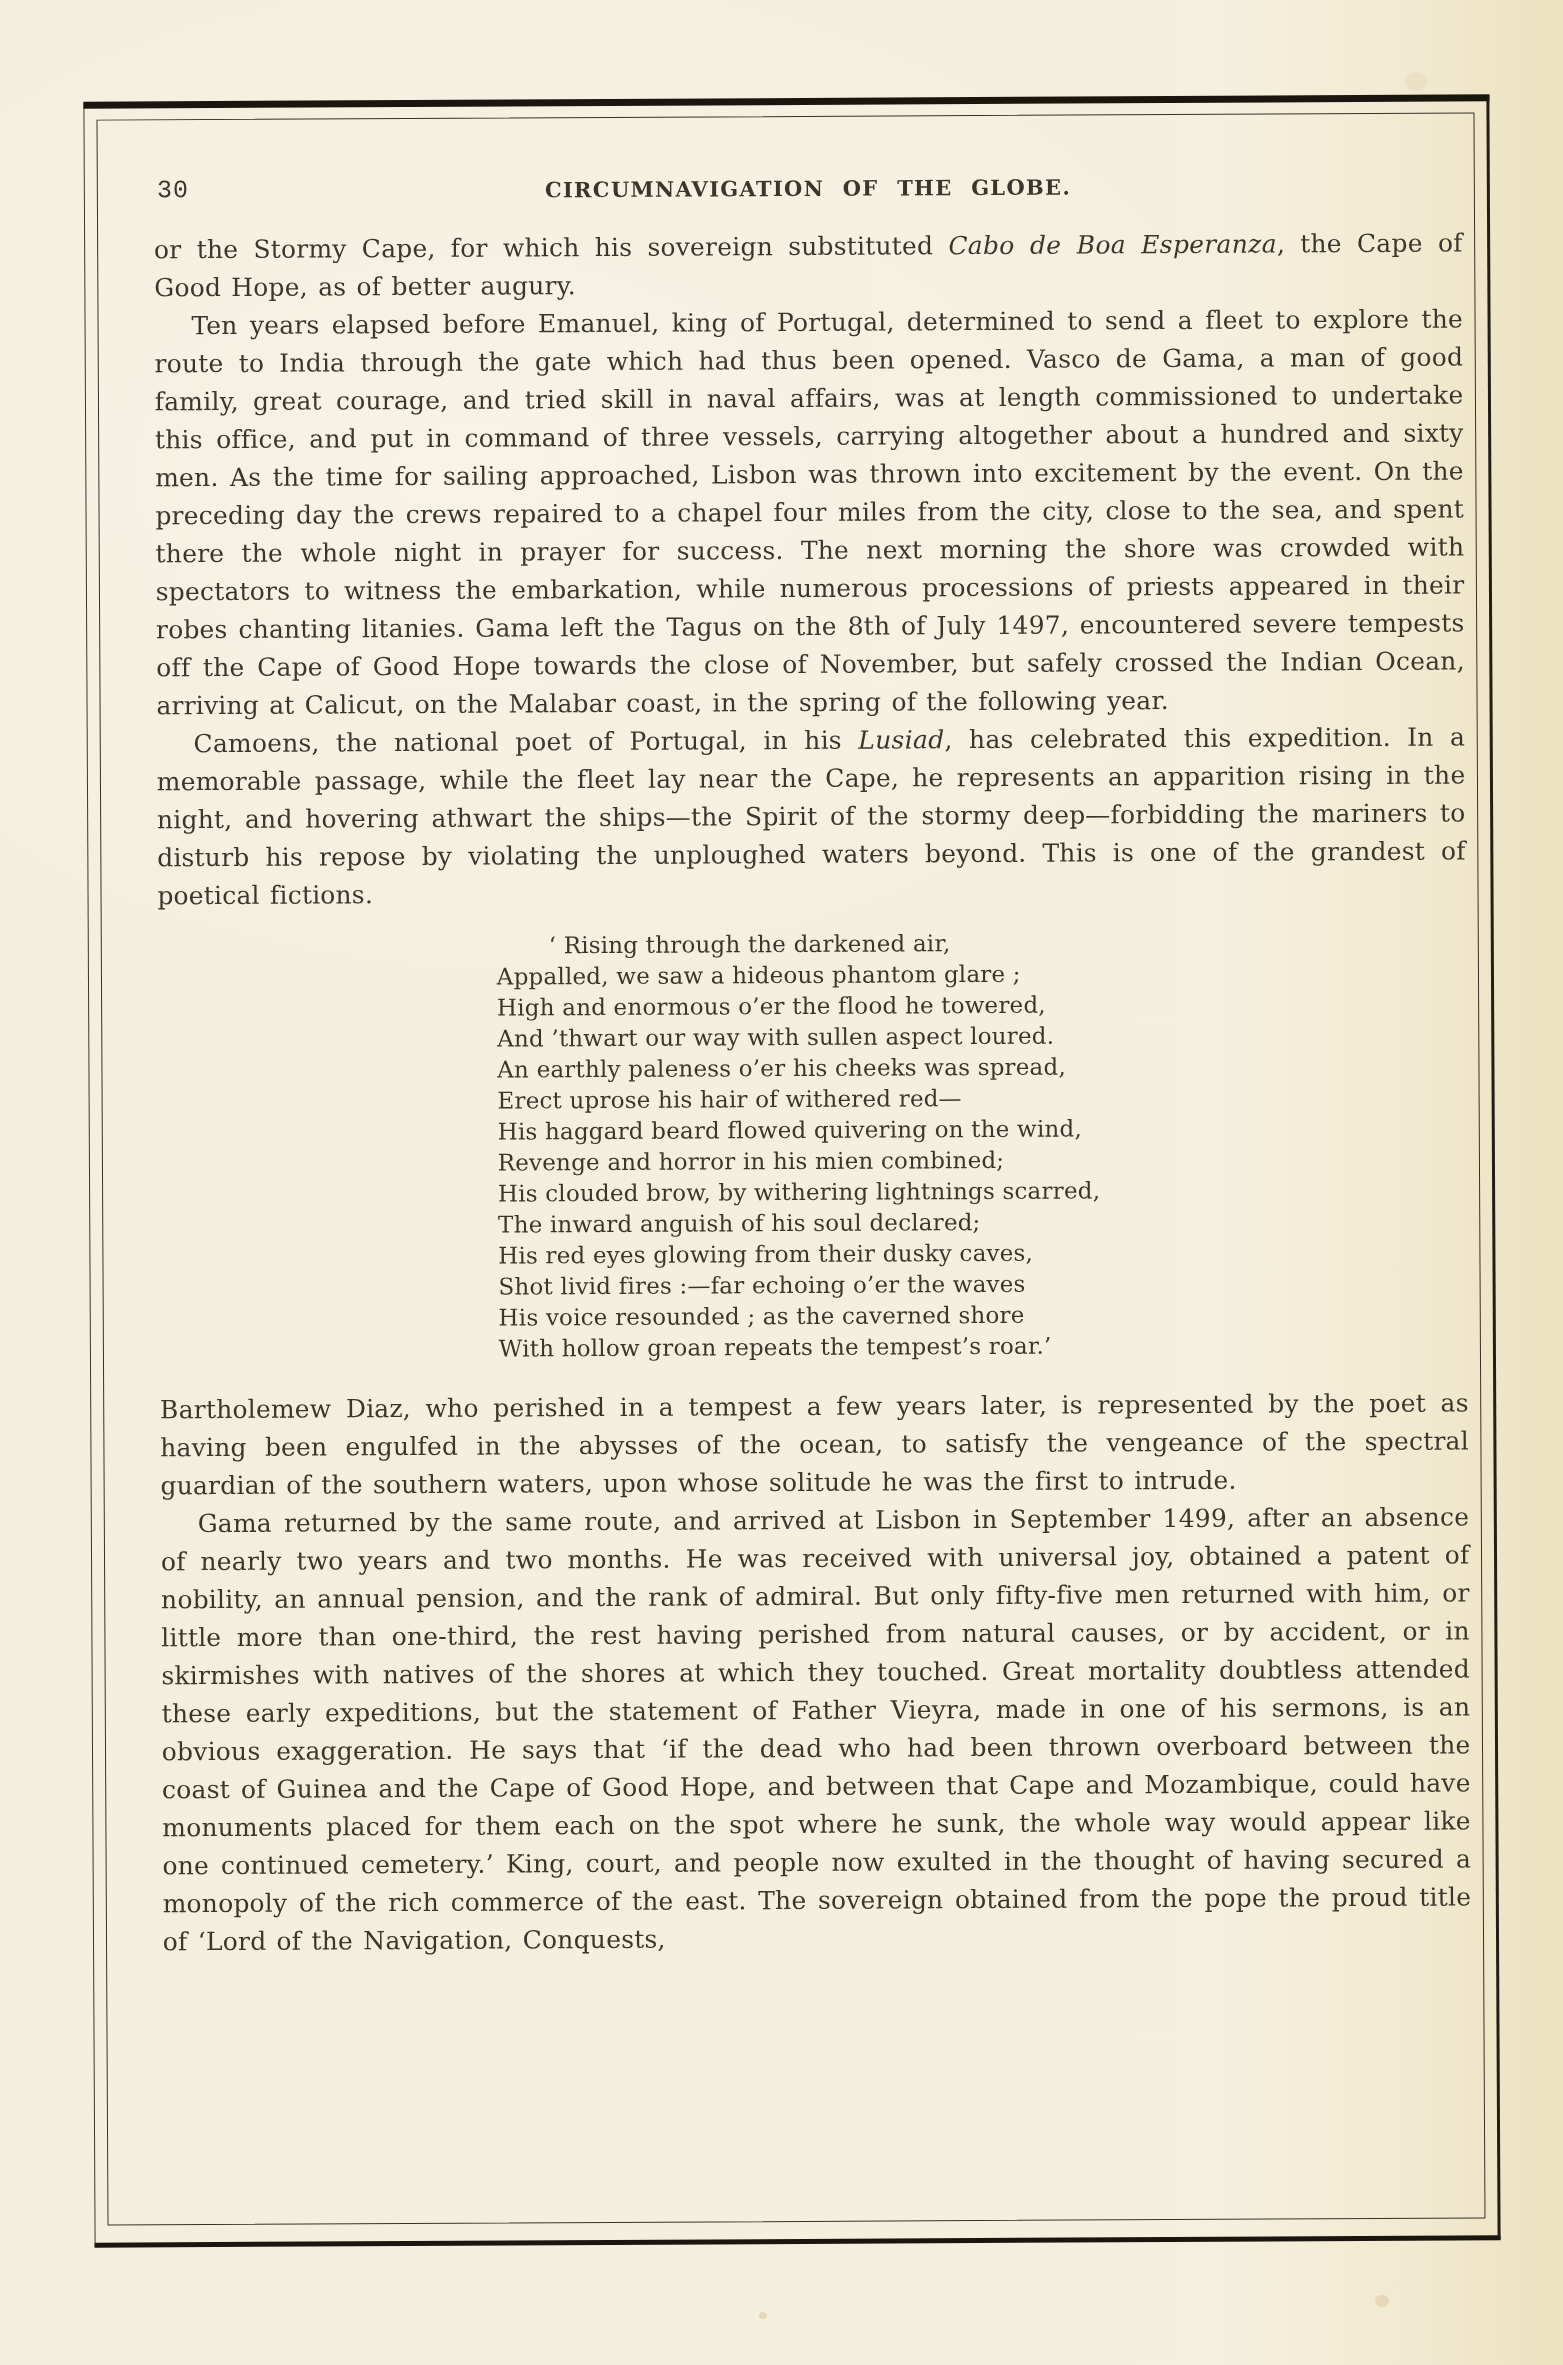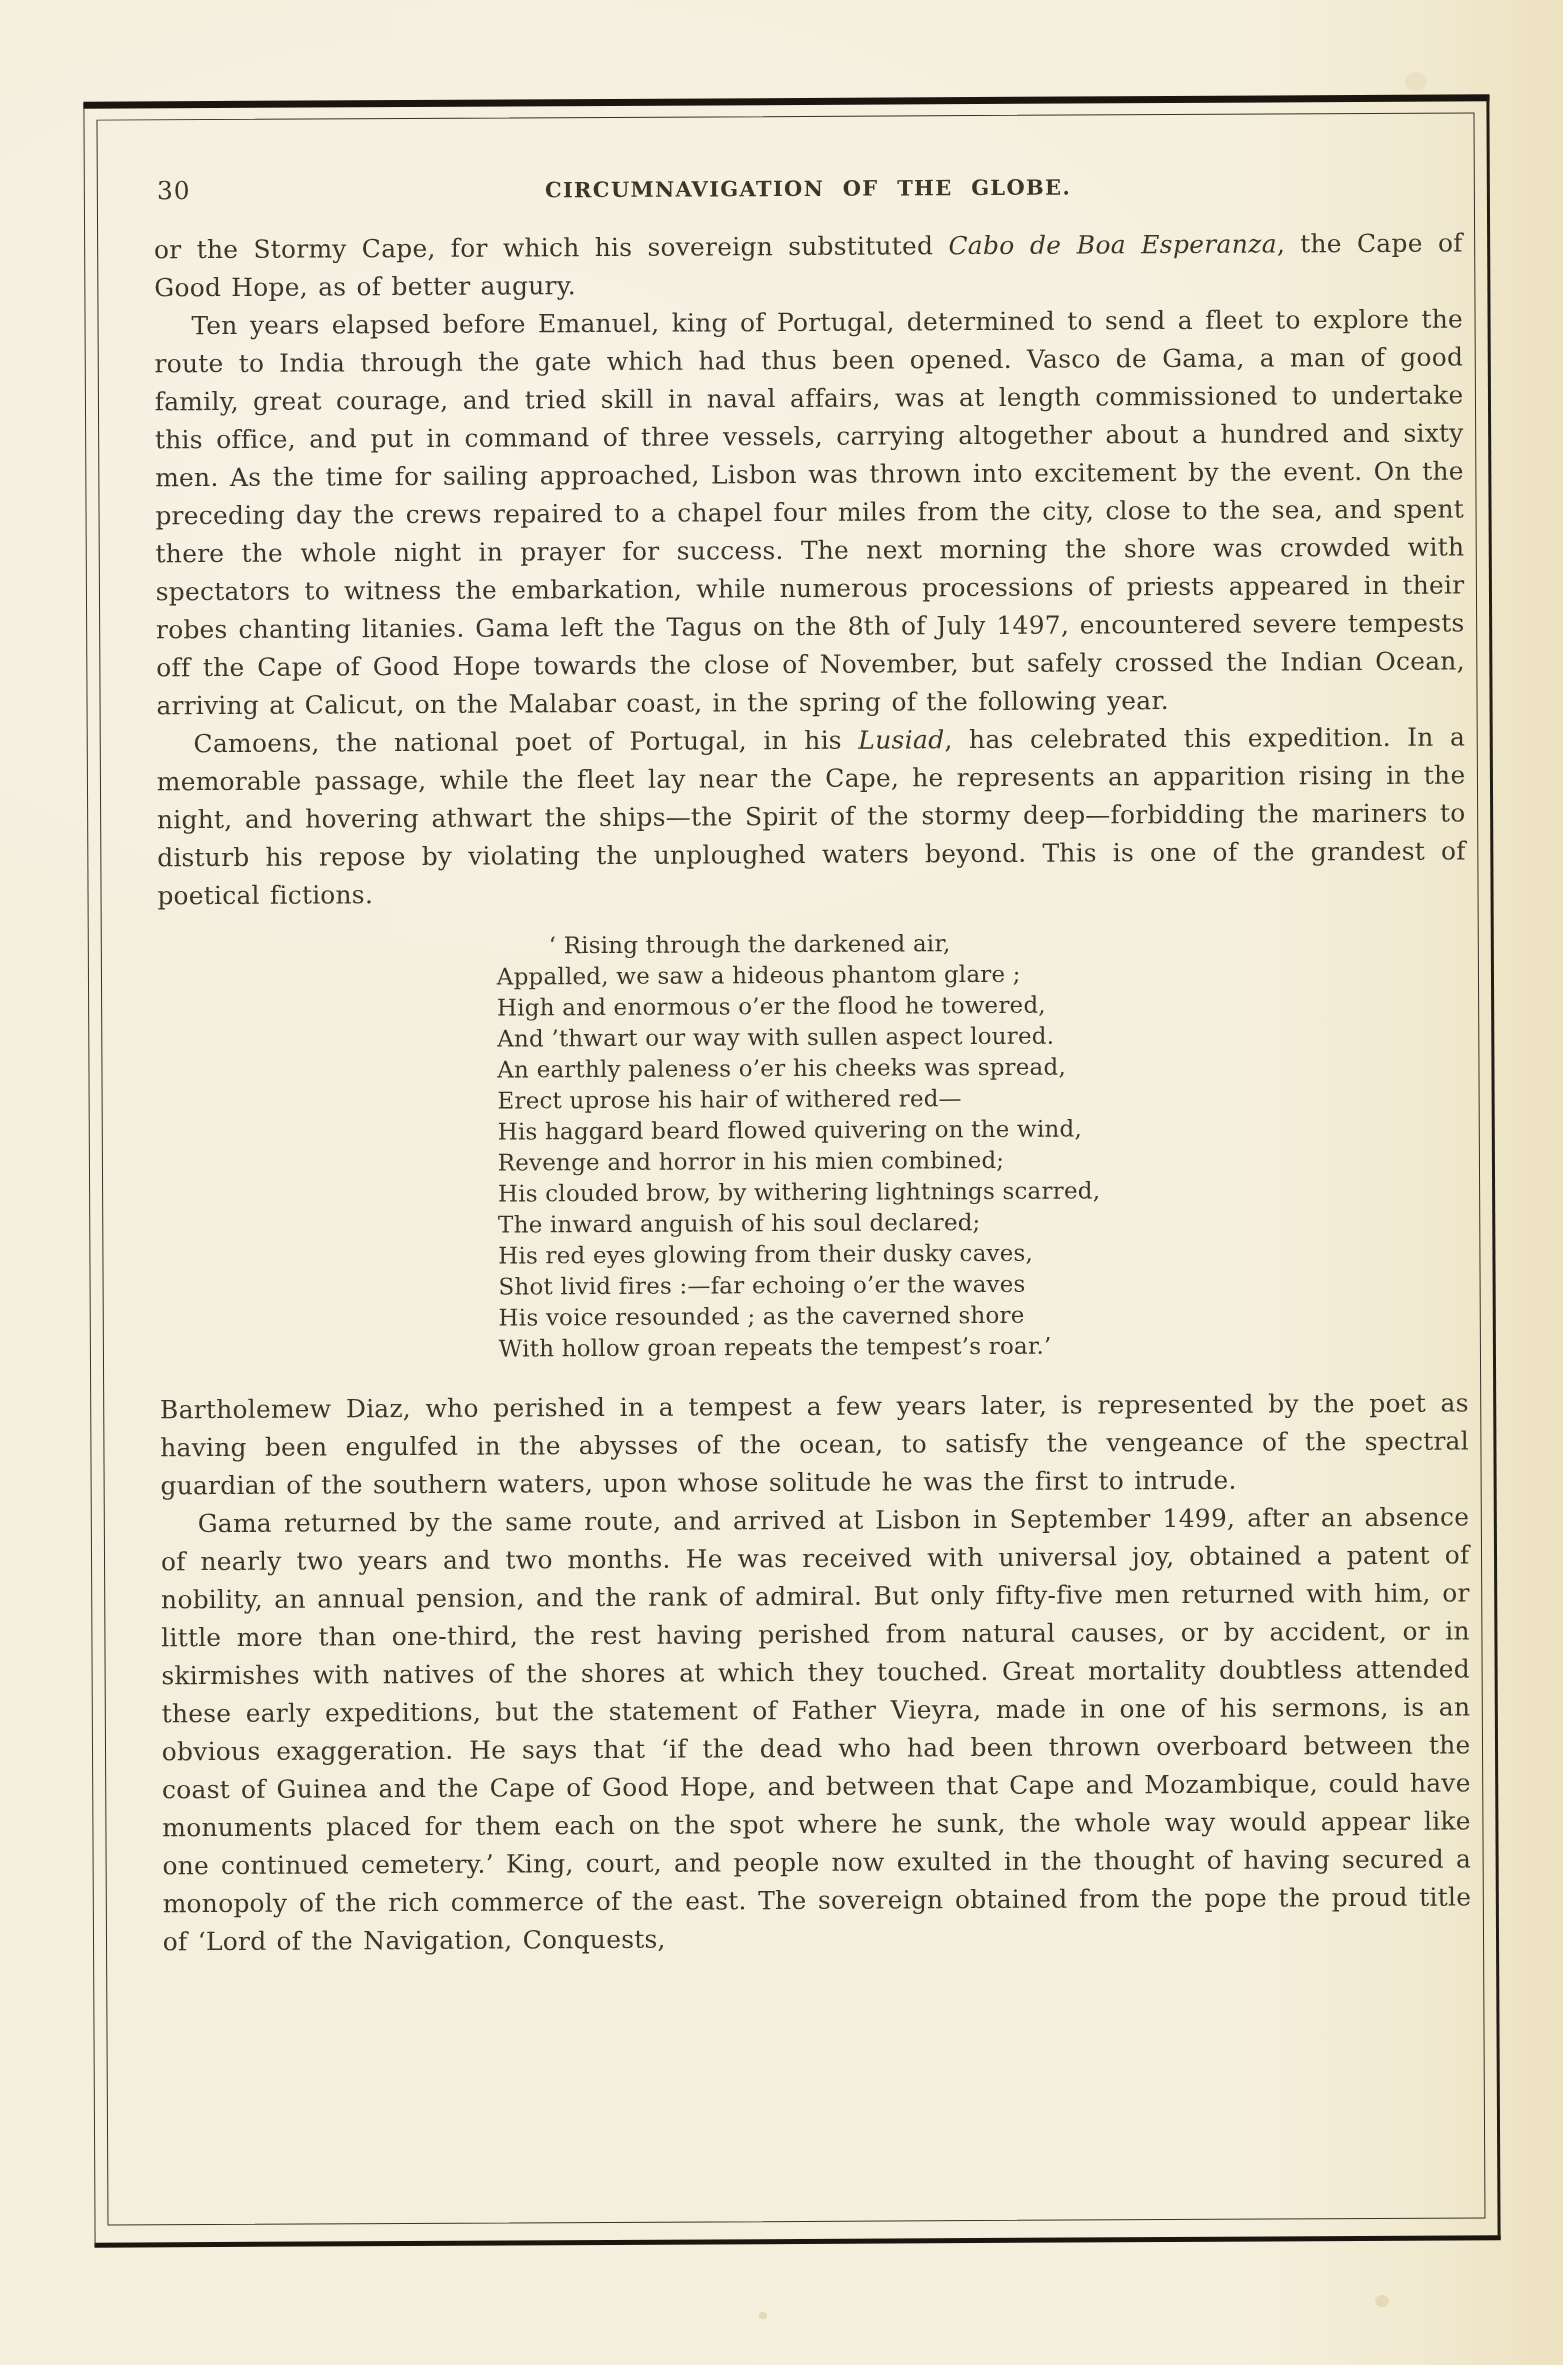--- a/index.html
+++ b/index.html
@@ -52,20 +52,21 @@
     position: relative;
     height: 35px;
     margin-bottom: 20px;
   }
   .page-num {
     position: absolute;
     left: 3.4px;
     top: 0;
     font-size: 25px;
     letter-spacing: 0.8px;
+    font-family: Liberation Mono, monospace;
   }
   .running-title {
     position: absolute;
     left: 50%;
     top: 2.5px;
     transform: translateX(-50%);
     font-size: 21px;
     font-weight: bold;
     letter-spacing: 1.3px;
     word-spacing: 10px;

